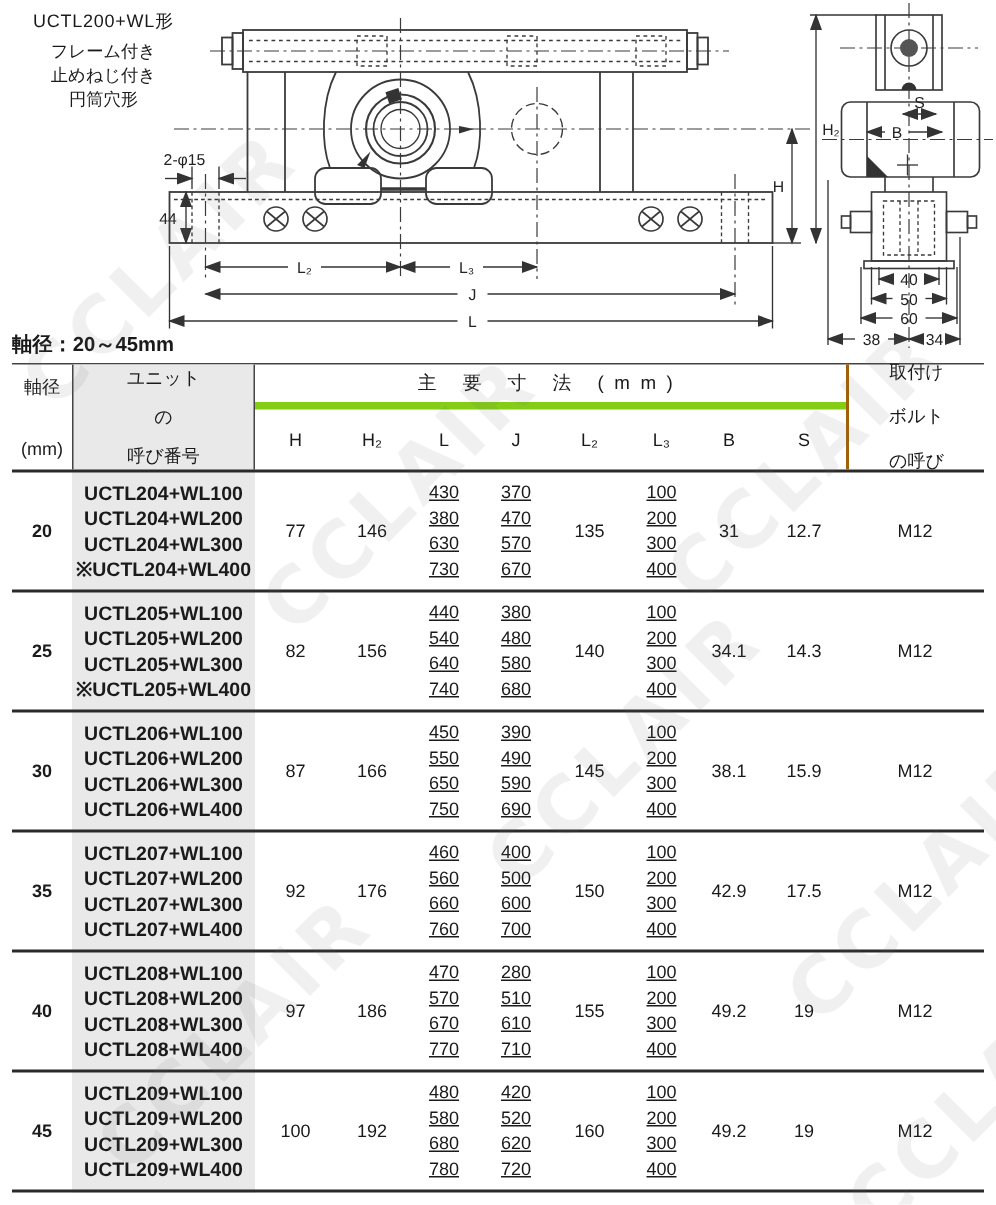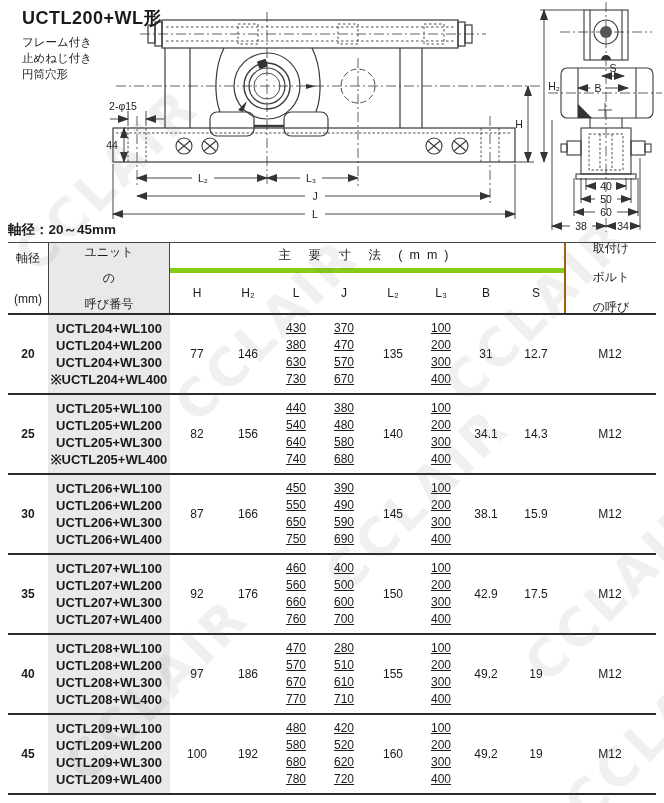--- a/index.html
+++ b/index.html
@@ -2,22 +2,22 @@
 <html><head>
 <meta charset="utf-8">
 <style>
   html,body{margin:0;padding:0;}
   body{
     width:664px;height:803px;position:relative;background:#fff;
     font-family:"Liberation Sans", sans-serif;color:#1a1a1a;overflow:hidden;
   }
   
   .titleblock{position:absolute;left:22px;top:6px;z-index:2;}
-  .title{font-size:18px;font-weight:bold;letter-spacing:.5px;}
-  .subtitle{font-size:11.5px;margin-top:4px;line-height:1.4;}
+  .title{font-size:12px;font-weight:normal;letter-spacing:.5px;}
+  .subtitle{font-size:11.5px;margin-top:4px;line-height:1.4;text-align:center;}
   
   .drawing{position:absolute;left:0;top:0;z-index:1;}
   .drawing text{font-size:10.5px;fill:#222;font-family:"Liberation Sans",sans-serif;}
   
   .shaft-range{position:absolute;left:8px;top:221px;font-size:13.5px;font-weight:bold;z-index:2;}
   
   .tbl{position:absolute;left:8px;top:242px;width:648px;border-top:1.5px solid #444;z-index:1;}
   .unit-stripe{position:absolute;left:40px;top:0;width:122px;height:100%;background:#e9e9e9;z-index:0;}
   .thead,.grp{
     position:relative;z-index:1;display:grid;

